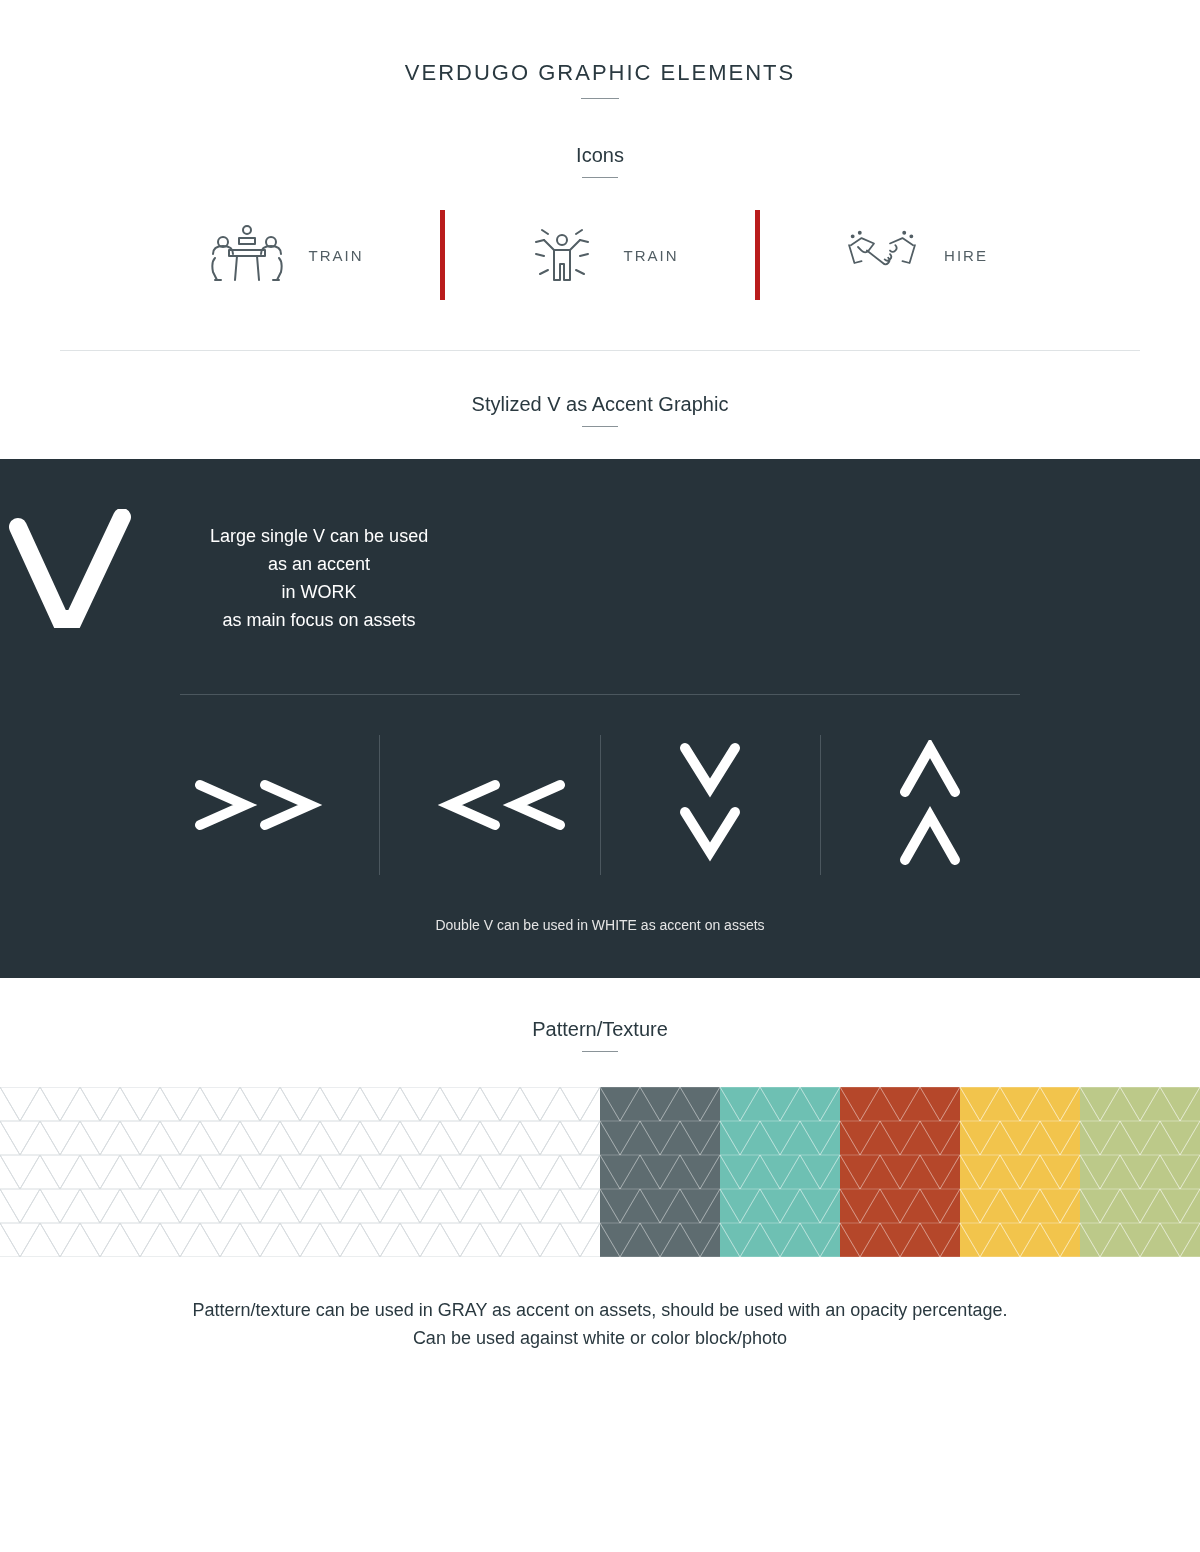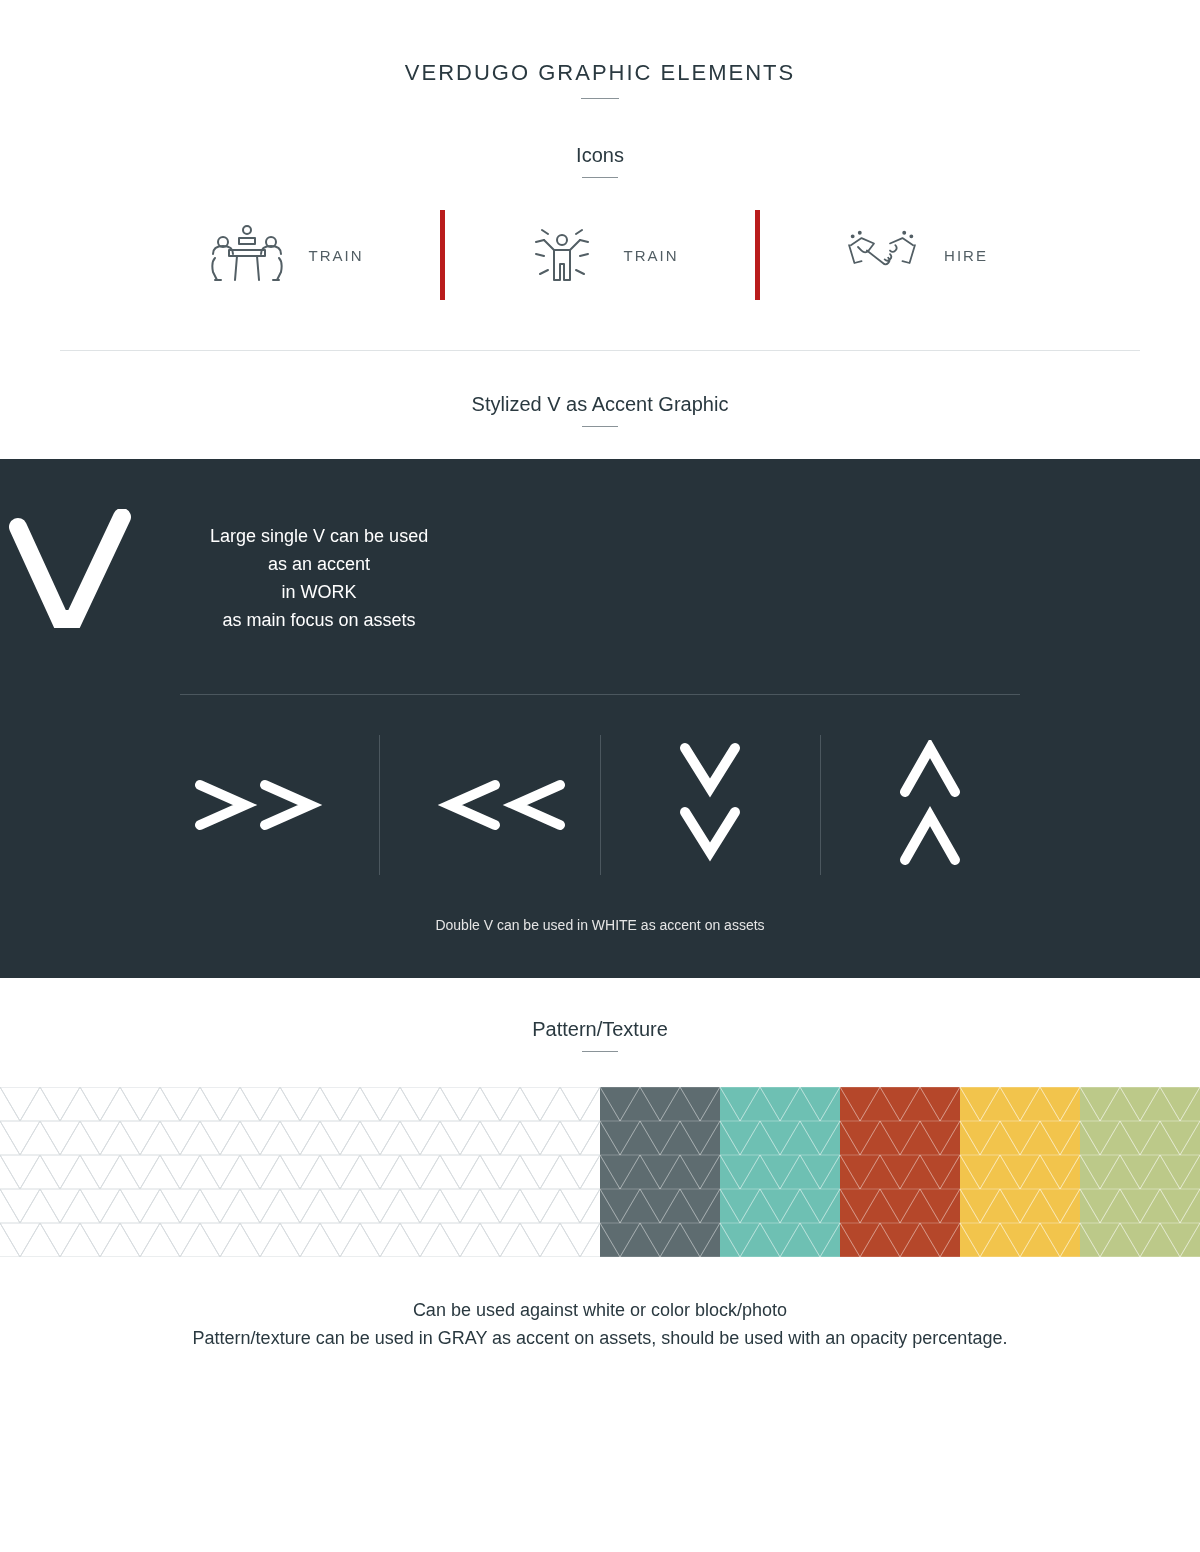--- a/index.html
+++ b/index.html
@@ -319,17 +319,17 @@
             <pattern id="tri-g" width="40" height="34" patternUnits="userSpaceOnUse">
               <path d="M0 0 L20 34 L40 0 Z M-20 34 L0 0 L20 34 Z M20 34 L40 0 L60 34 Z" fill="none" stroke="rgba(255,255,255,0.35)" stroke-width="1"></path>
             </pattern>
           </defs>
           <rect width="100%" height="100%" fill="url(#tri-g)"></rect>
         </svg>
     </div>
   </div>
 
   <div class="pattern-caption">
+    <div>Pattern/texture can be used in GRAY as accent on assets, should be used with an opacity percentage.</div>
     <div>Can be used against white or color block/photo</div>
-    <div>Pattern/texture can be used in GRAY as accent on assets, should be used with an opacity percentage.</div>
   </div>
 
 </div>
 
 </body></html>

